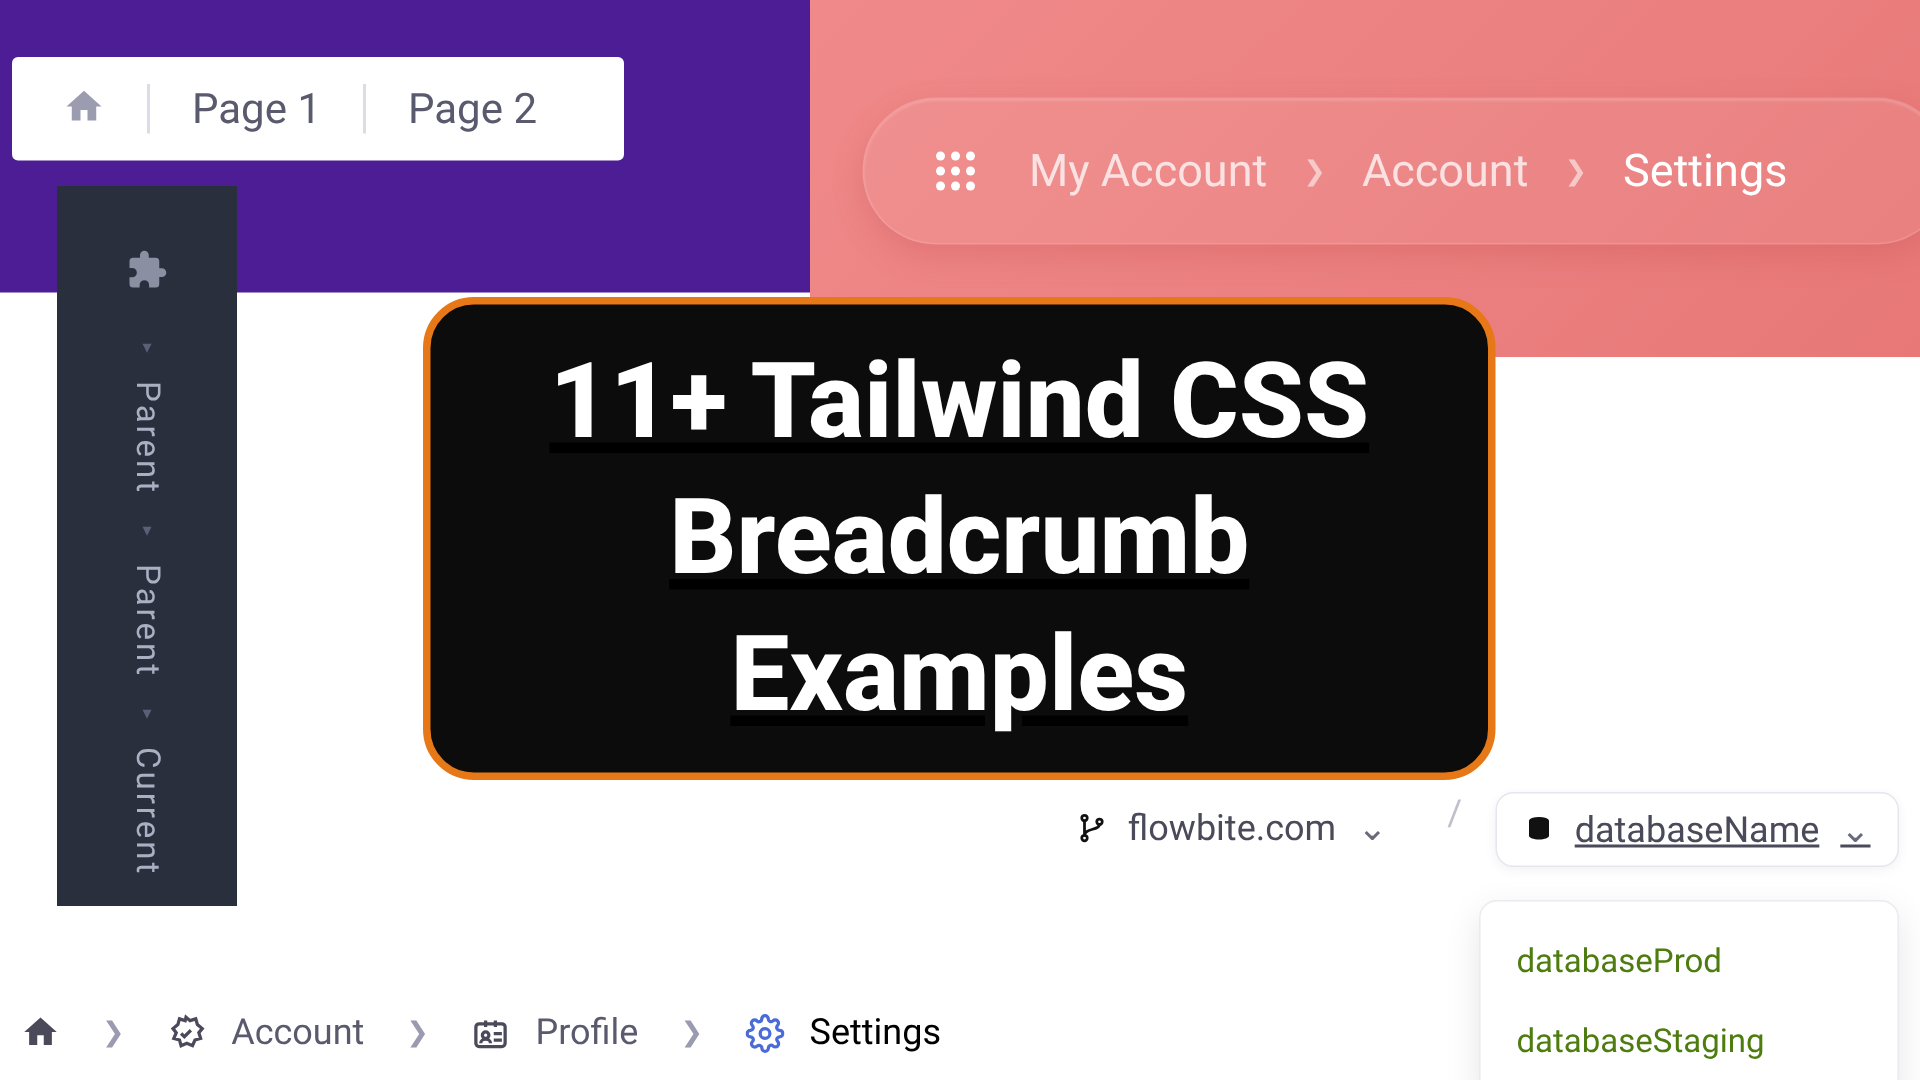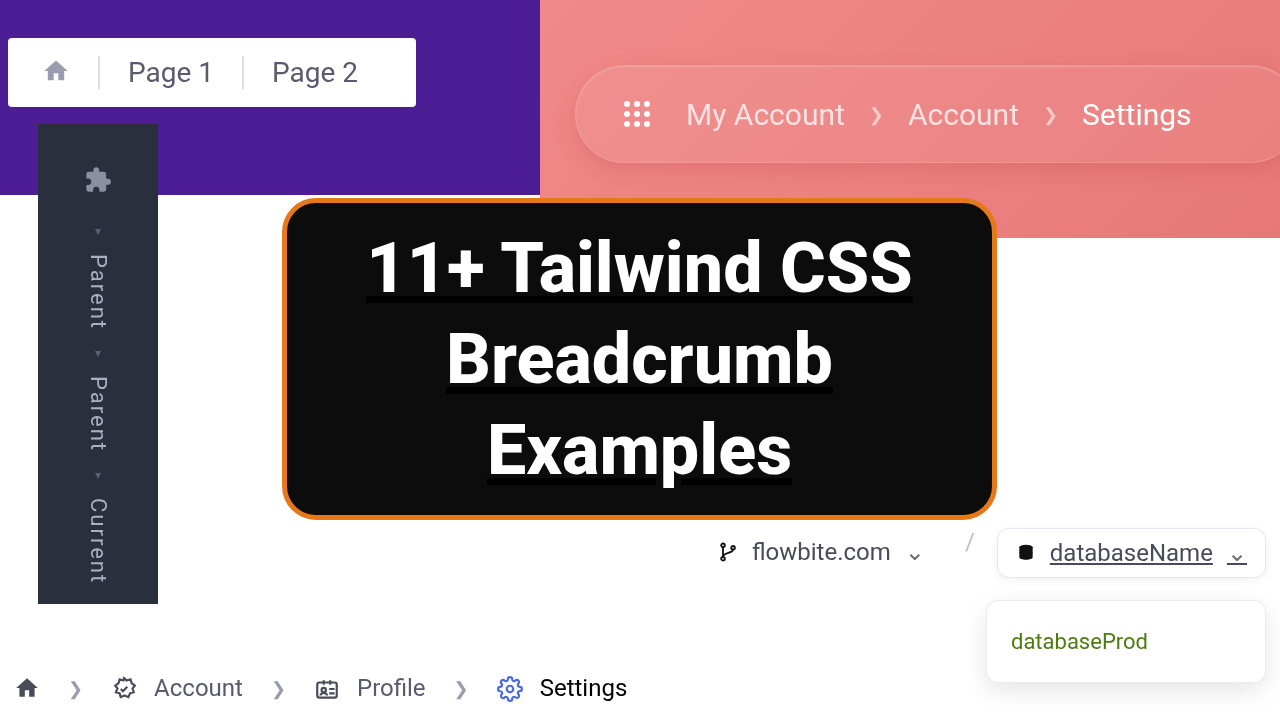--- a/index.html
+++ b/index.html
@@ -121,20 +121,21 @@
         <ellipse cx="12" cy="5" rx="8" ry="3"></ellipse>
         <path d="M4 5v6c0 1.7 3.6 3 8 3s8-1.3 8-3V5"></path>
         <path d="M4 11v6c0 1.7 3.6 3 8 3s8-1.3 8-3v-6"></path>
       </svg>
     <span>databaseName</span>
     <span class="db-chev">⌄</span>
   </div>
 </div>
 <div class="db-dropdown">
   <div class="db-opt">databaseProd</div>
+  <div class="db-opt">databaseStaging</div>
 </div>
 
 <div class="bottom-bc">
   <span class="bi">
     <svg viewBox="0 0 24 24" fill="#4a4a5a">
         <path d="M10 20v-6h4v6h5v-8h3L12 3 2 12h3v8z"></path>
       </svg>
   </span>
   <span class="chev">❯</span>
   <span class="bi">

